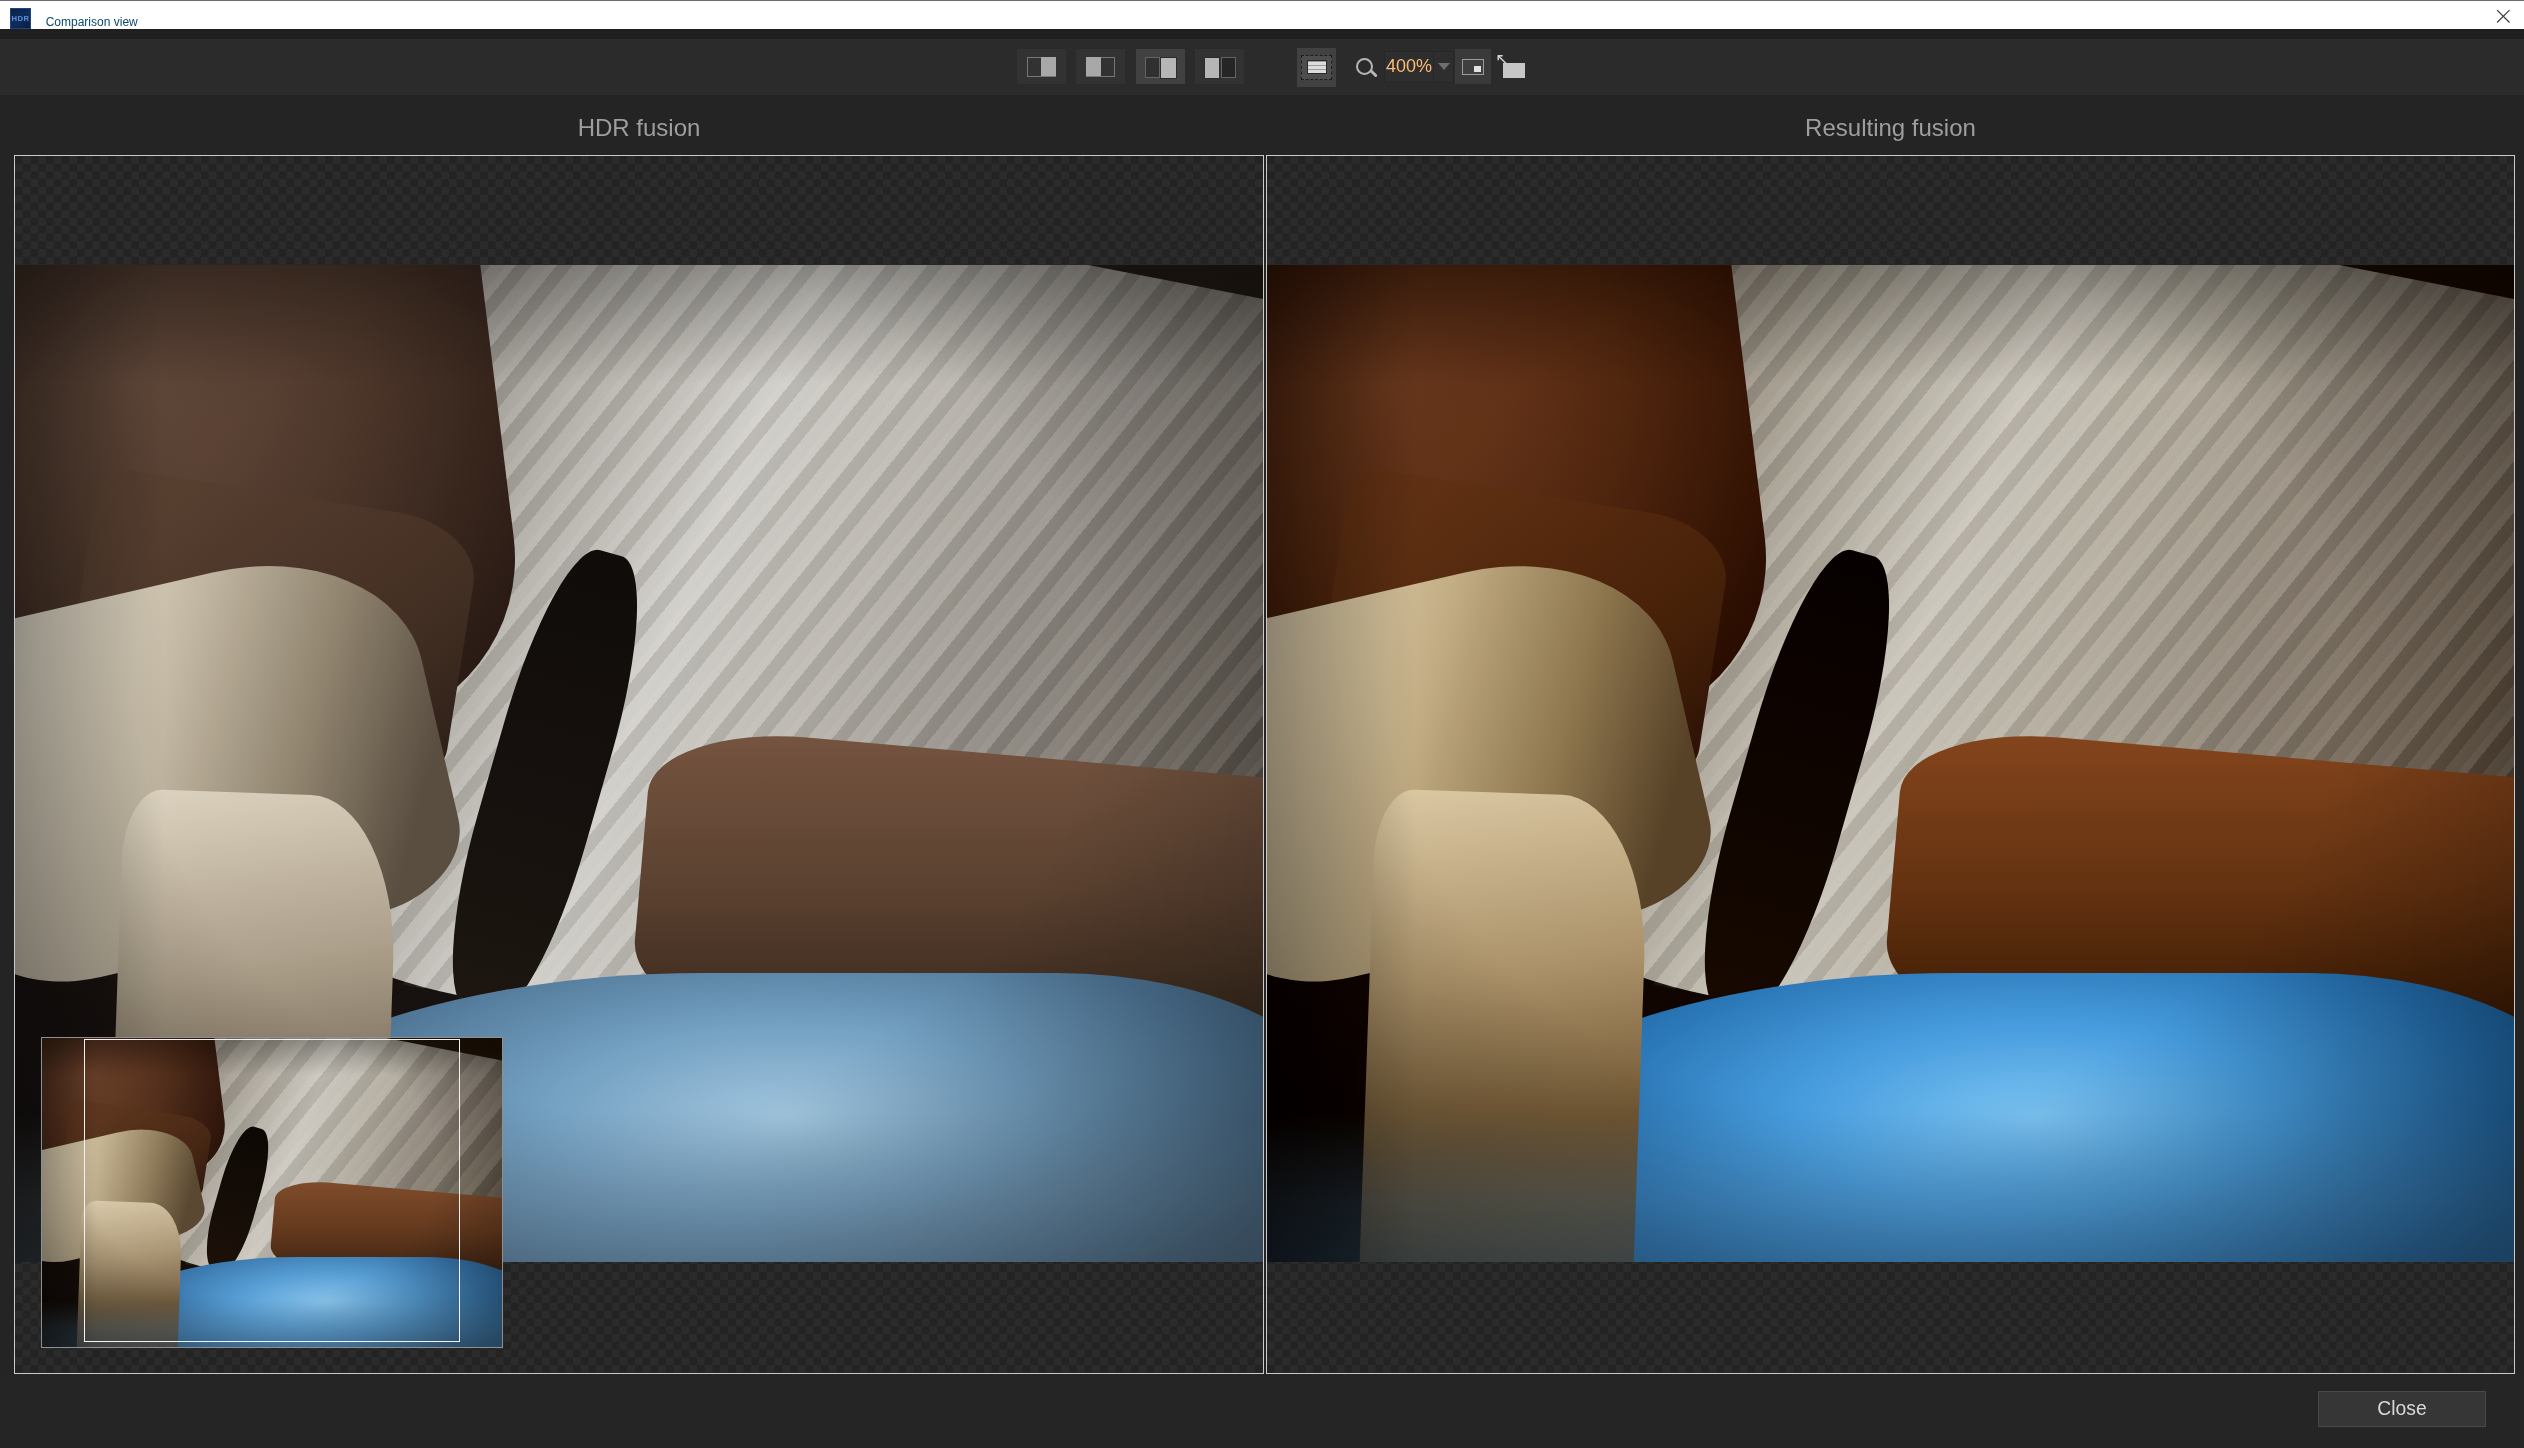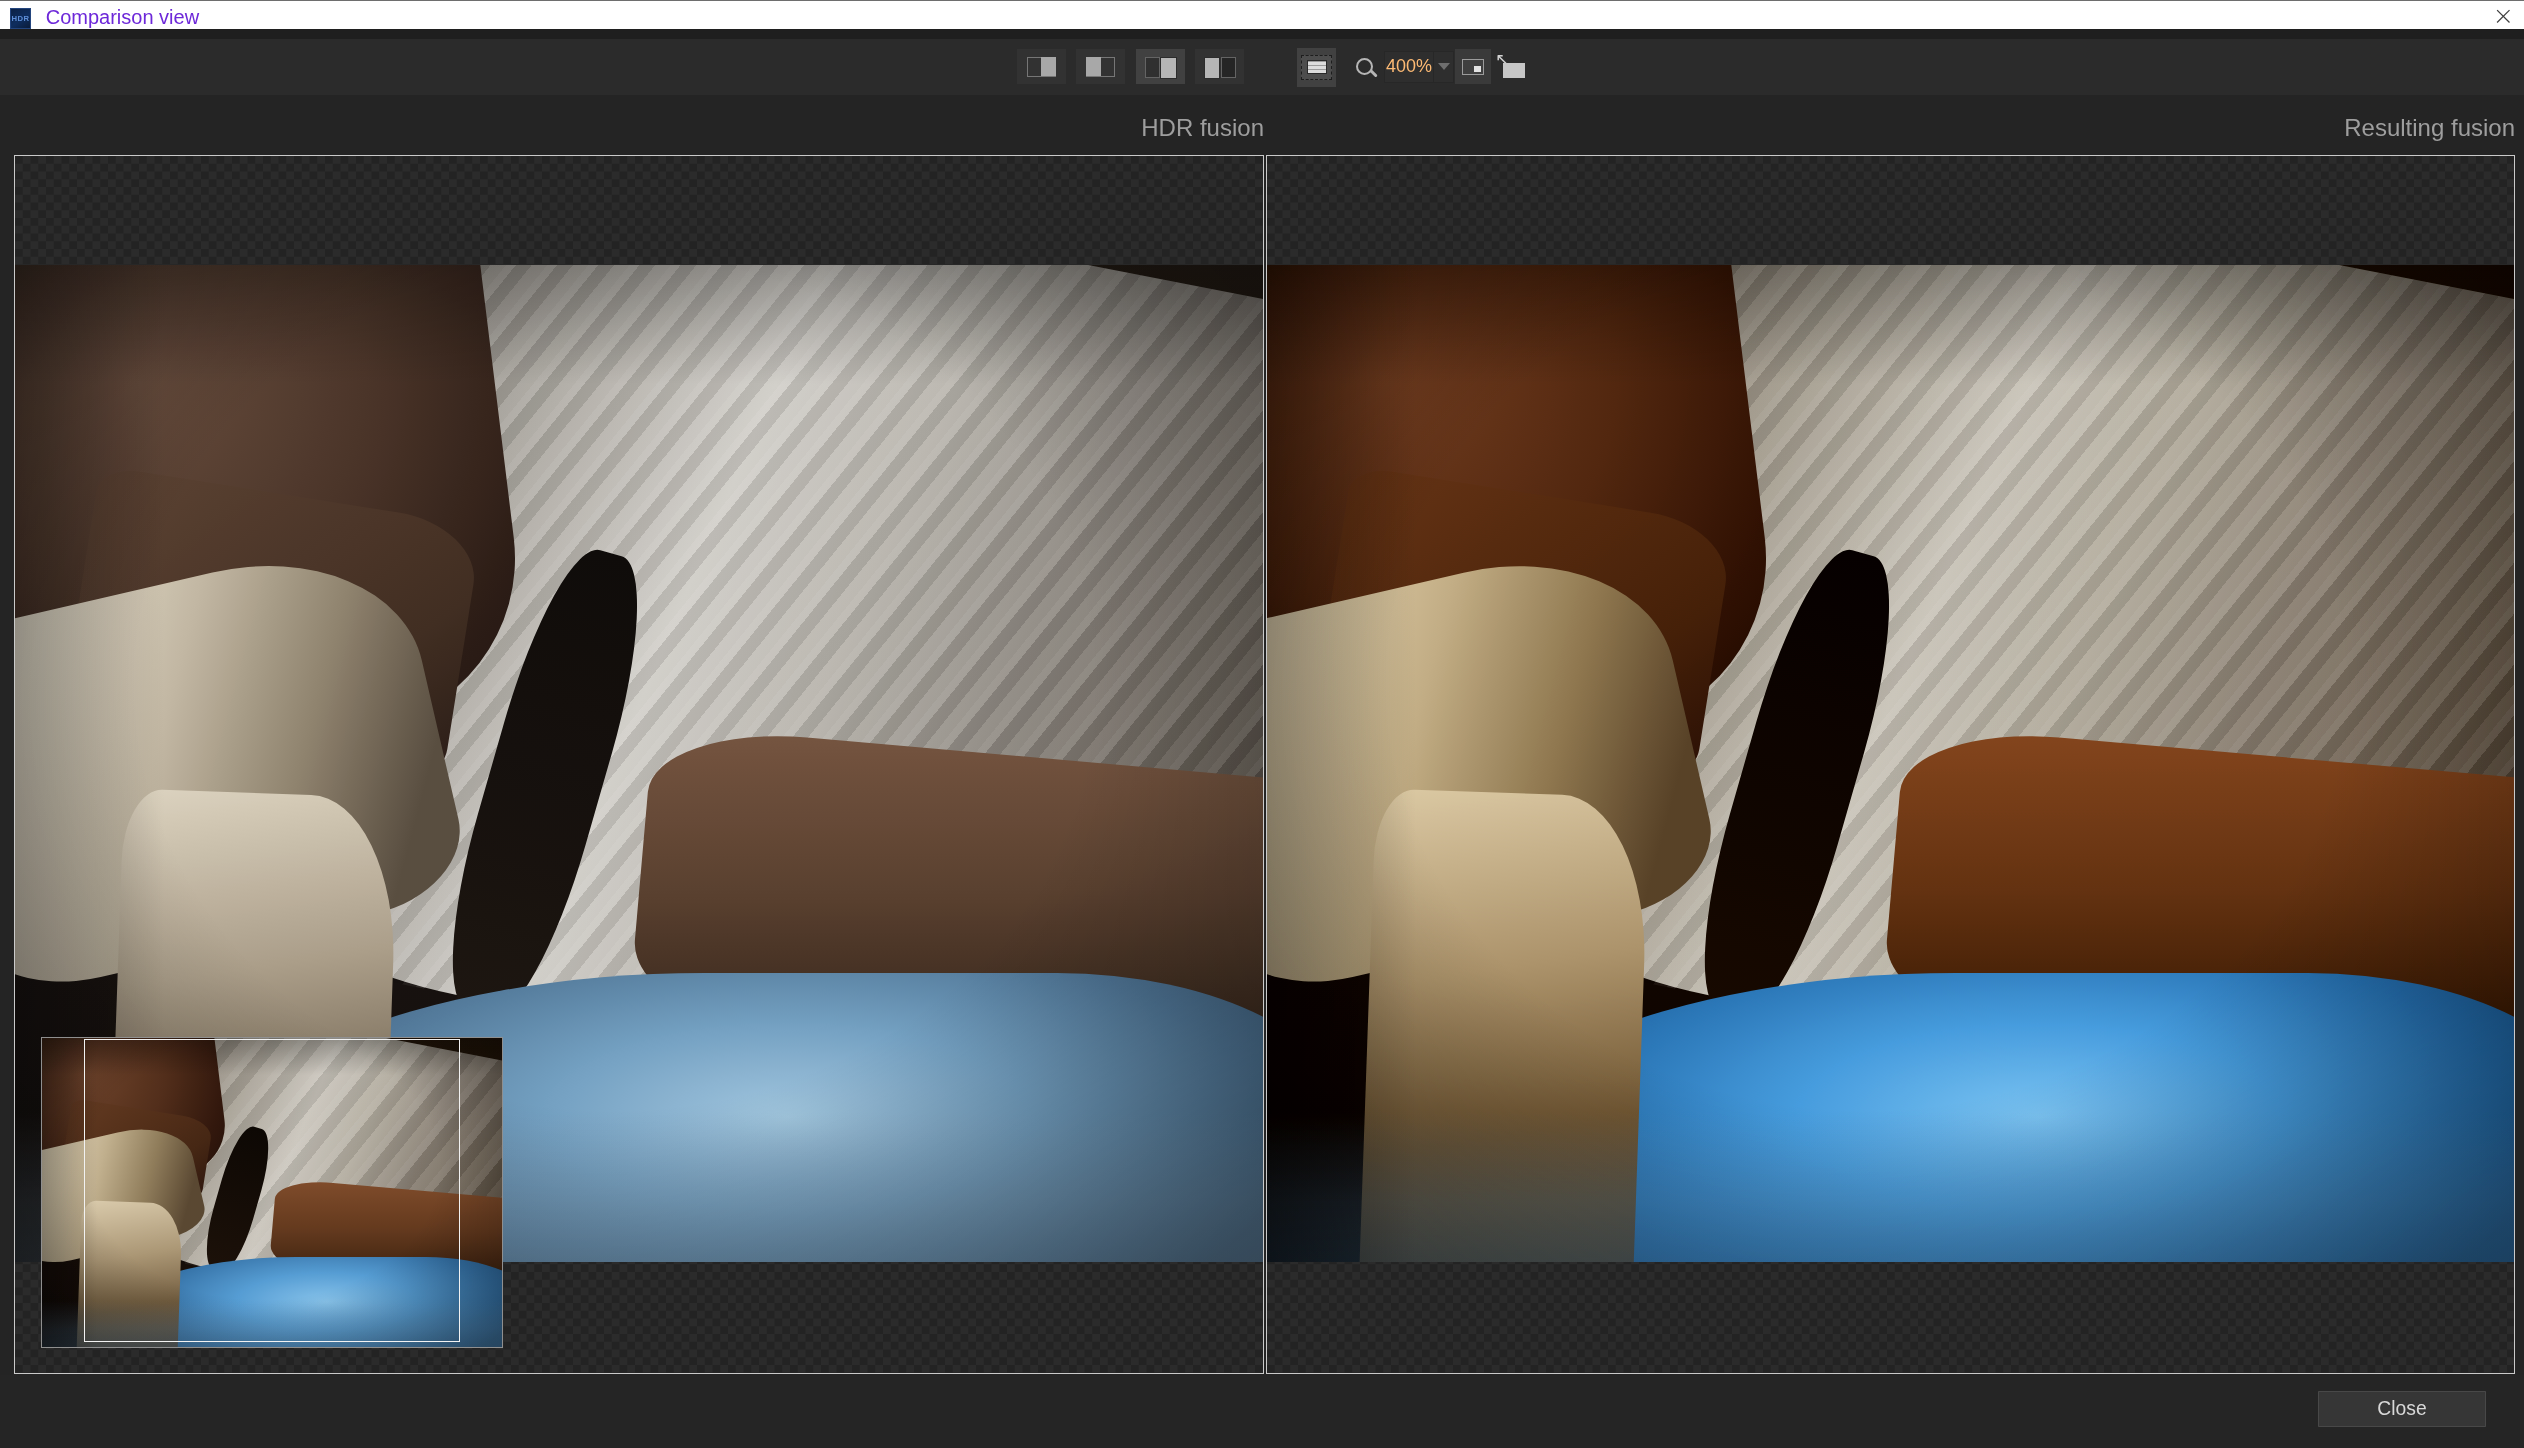--- a/index.html
+++ b/index.html
@@ -17,21 +17,21 @@
     background:#ffffff; border-top:0.8px solid #6e6e6e;
     display:flex; align-items:flex-end;
   }
   .app-icon {
     width:21px; height:21px; margin-left:10px;
     background:linear-gradient(145deg,#0c2246 0%,#0e2d5e 55%,#0a1c3a 100%);
     border:0.8px solid #23457e; color:#5e8fd8;
     font-size:7.7px; font-weight:bold; letter-spacing:0.4px;
     display:flex; align-items:center; justify-content:center;
   }
-  .tb-title { margin-left:14.7px; font-size:20px; color:#6d28d9; }
+  .tb-title { margin-left:14.7px; font-size:12px; color:#0c4a6e; }
   .tb-close {
     position:absolute; right:9.3px; top:2.3px; width:25px; height:25px;
     display:flex; align-items:center; justify-content:center;
   }
 
   
   .toolbar {
     position:absolute; top:29px; left:0; right:0; height:66px;
     background:#2b2b2b; border-top:10px solid #1f1f1f;
   }
@@ -101,21 +101,21 @@
   
   .fit-ico { position:relative; width:28px; height:23px; }
   .fit-ico::after { content:""; position:absolute; right:0; bottom:0; width:21.6px; height:14.7px; background:#c6c6c6; }
   .fit-ico::before {
     content:"↖"; position:absolute; left:-1.5px; top:-6.2px;
     color:#d2d2d2; font-size:17px; font-family:"DejaVu Sans",sans-serif;
   }
 
   
   .pane-header {
-    position:absolute; top:114px; text-align:right;
+    position:absolute; top:114px; text-align:center;
     font-size:24px; color:#9e9e9e;
   }
   .pane-header.left  { left:14px;   width:1250px; }
   .pane-header.right { left:1266px; width:1249px; }
 
   
   .panel {
     position:absolute; top:155px; height:1219px;
     border:1.5px solid #cacaca;
     background-color:#232323;

